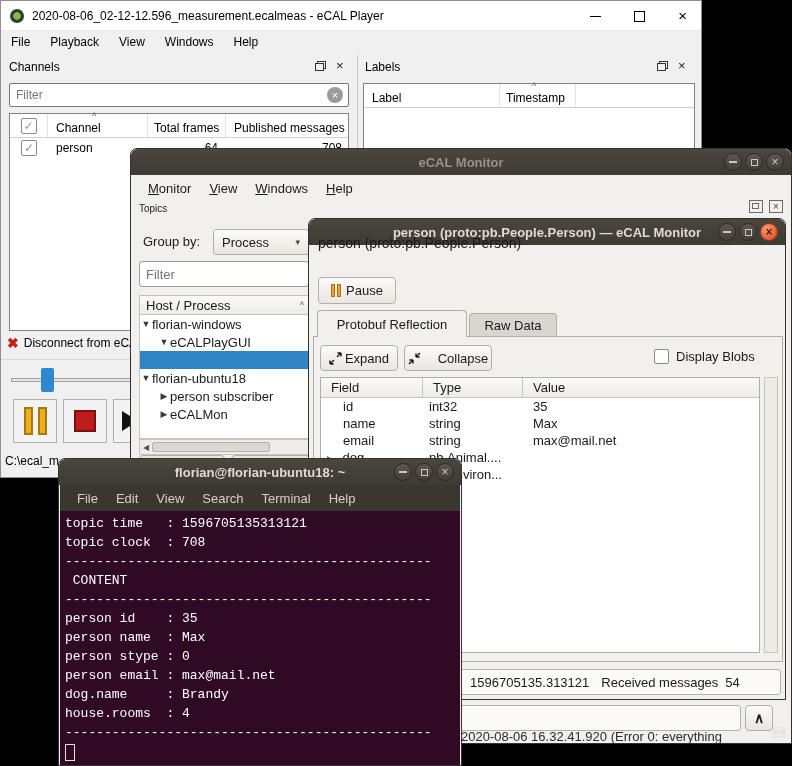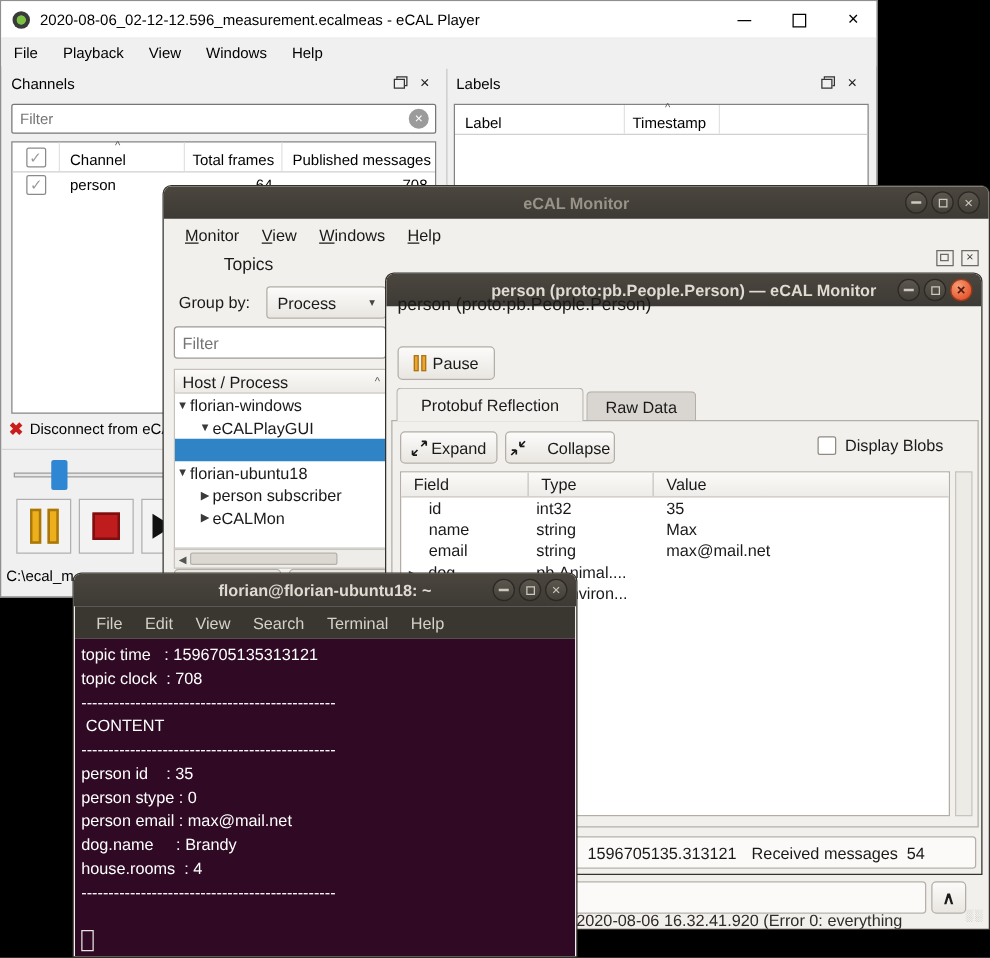--- a/index.html
+++ b/index.html
@@ -112,21 +112,21 @@
   .d-th { font-size:13px; padding:2px 0 0 10px; border-right:1px solid #c8c4be; }
   .d-row { height:17px; display:flex; font-size:13px; align-items:center; }
   .d-cell { overflow:hidden; white-space:nowrap; }
 
   .chk { width:15px; height:15px; background:#fff; border:1px solid #8f8b84; border-radius:2px; }
 
   
   .term-menu { background:#3a3731; color:#d5d1c8; }
   .term-body { position:absolute; left:1px; right:1px; top:52px; bottom:0;
     background:#300a24; padding:3px 0 0 5px; }
-  .tline { font-family:Liberation Sans, sans-serif; font-size:13px; line-height:19px;
+  .tline { font-family:Liberation Mono, monospace; font-size:13px; line-height:19px;
     color:#fff; white-space:pre; }
   .cursor { position:absolute; width:10px; height:17px; border:1px solid #e6e3de; }
 
   .grip { color:#b5b1aa; font-size:9px; letter-spacing:1px; }
 </style>
 </head>
 <body>
 
 <div id="screen">
 
@@ -239,21 +239,21 @@
       <span class="u-menu-item ufirst">Help</span>
     </div>
 
     <div class="abs" style="right:8px; top:51px; display:flex; gap:6px;">
       <span style="width:14px;height:13px;border:1px solid #6e6a64; position:relative;">
           <span style="position:absolute;left:2px;top:2px;width:7px;height:6px;border:1px solid #6e6a64;"></span>
         </span>
       <span style="width:14px;height:13px;border:1px solid #6e6a64; font-size:10px; line-height:11px; text-align:center; color:#4a463f;">×</span>
     </div>
 
-    <div class="abs" style="left:8px; top:54px; font-size:14px;margin-left:40px;">Topics</div>
+    <div class="abs" style="left:8px; top:54px; font-size:10px;">Topics</div>
     <div class="abs" style="left:12px; top:85px; font-size:13px;">Group by:</div>
     <div class="abs u-btn" style="left:82px; top:80px; width:96px; height:26px; justify-content:flex-start; padding:0 8px; border-radius:3px;">
       <span>Process</span>
       <span class="combo-arrow">▾</span>
     </div>
     <div class="abs u-input" style="left:8px; top:112px; width:170px; height:26px;">
       <input placeholder="Filter" style="">
     </div>
     <div class="abs tree-header" style="left:8px; top:146px; width:172px; height:20px;">
       <span>Host / Process</span>
@@ -423,20 +423,21 @@
       <span class="u-menu-item">Terminal</span>
       <span class="u-menu-item">Help</span>
     </div>
     <div class="term-body">
       <div class="tline">topic time   : 1596705135313121</div>
       <div class="tline">topic clock  : 708</div>
       <div class="tline">-----------------------------------------------</div>
       <div class="tline"> CONTENT</div>
       <div class="tline">-----------------------------------------------</div>
       <div class="tline">person id    : 35</div>
+      <div class="tline">person name  : Max</div>
       <div class="tline">person stype : 0</div>
       <div class="tline">person email : max@mail.net</div>
       <div class="tline">dog.name     : Brandy</div>
       <div class="tline">house.rooms  : 4</div>
       <div class="tline">-----------------------------------------------</div>
       <div class="cursor" style="left:5px; top:233px;"></div>
     </div>
   </div>
 
 </div>

